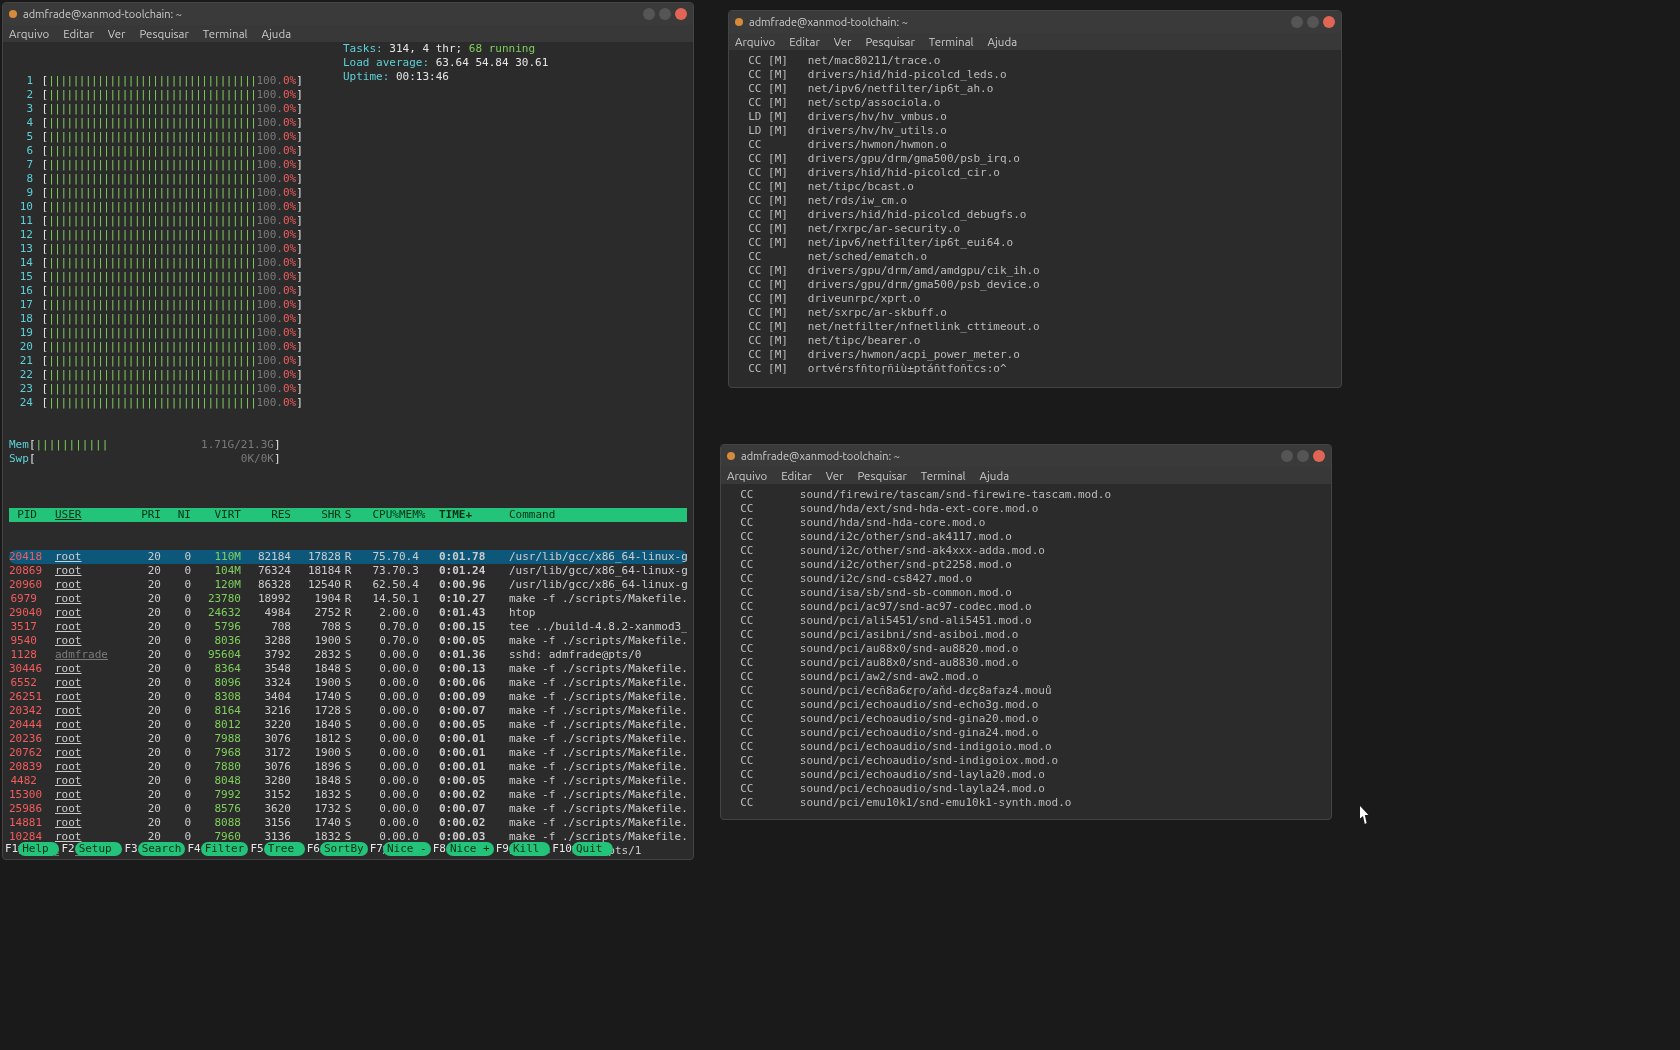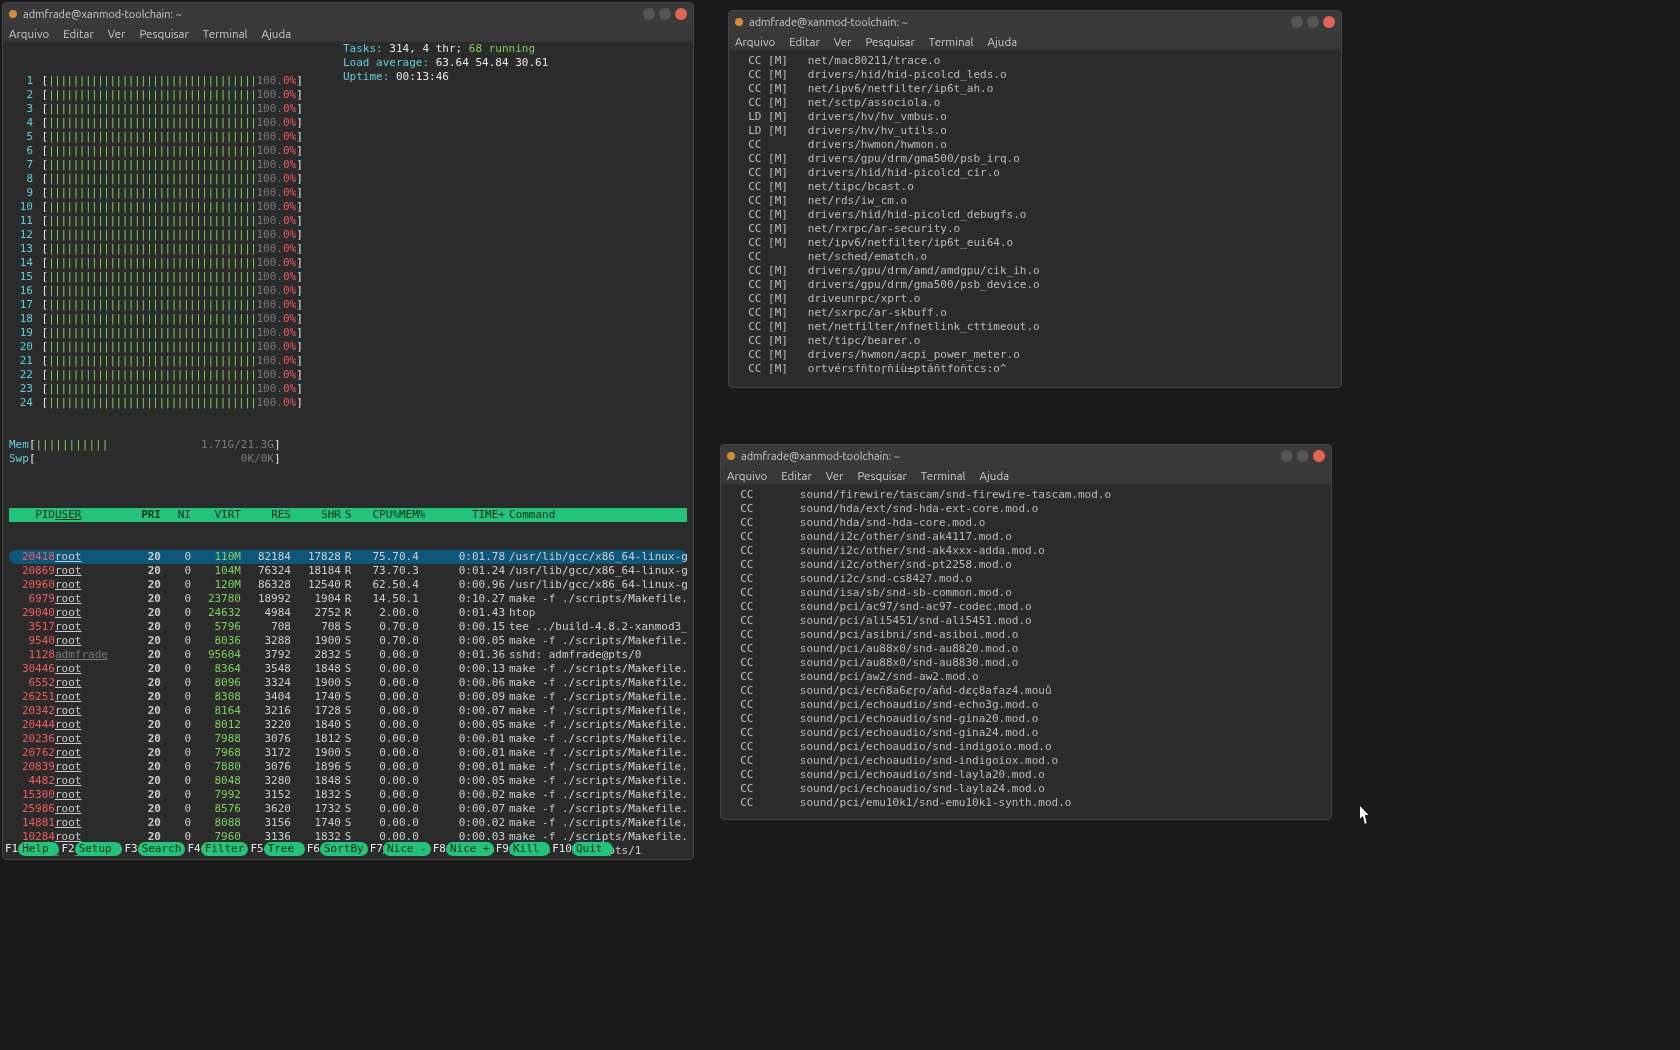--- a/index.html
+++ b/index.html
@@ -66,31 +66,31 @@
   .c-white  { color: #e6e6e6; }
   .c-gray   { color: #7a7a7a; }
   .hdr {
     background: #23c47a;
     color: #003018;
     display: flex;
   }
   .row { display: flex; color:#ccc;}
   .row.sel { background:#0d587a;border-radius:7px; }
   .row span.col, .hdr span.col { display:inline-block; overflow:hidden; }
-  .pid  { width:46px;  text-align:right; padding-right:0;}
+  .pid  { width:46px;  text-align:right; padding-right:18px;}
   .user { width:70px;  text-align:left;text-decoration:underline; }
-  .pri  { width:36px;  text-align:right;font-weight:bold;}
+  .pri  { width:36px;  text-align:right;}
   .ni   { width:30px;  text-align:right;}
   .virt { width:50px;  text-align:right;}
   .res  { width:50px;  text-align:right;}
   .shr  { width:50px;  text-align:right;}
   .st   { width:14px;  text-align:center;}
   .cpu  { width:44px;  text-align:right;}
   .mem  { width:40px;  text-align:left;}
-  .time { width:66px;  text-align:right;}
+  .time { width:66px;  font-weight:bold;}
   .cmd  { flex:1; text-align:left; padding-left:4px; overflow:hidden;}
   .fkeys { display:flex; font-size:11px; position:absolute; bottom:0; left:0; right:0;margin-top:40px;}
   .fkeys .fk   { color:#e6e6e6; background:#2b2b2b; padding:0 0px 0 2px;}
   .fkeys .flbl { background:#23c47a; color:#003018; padding:0 4px;border-radius:7px;}
   .bar-row { display:flex; }
   .bar-num { width:26px; text-align:right; color:#5dd0d8; padding-right:2px;}
   .bar-bracket { color:#e6e6e6; }
   .bar-fill { color:#7fd05c; letter-spacing:-0.5px;}
   .bar-pct { color:#7a7a7a; }
   .bar-pctred { color:#f25c5c; }

